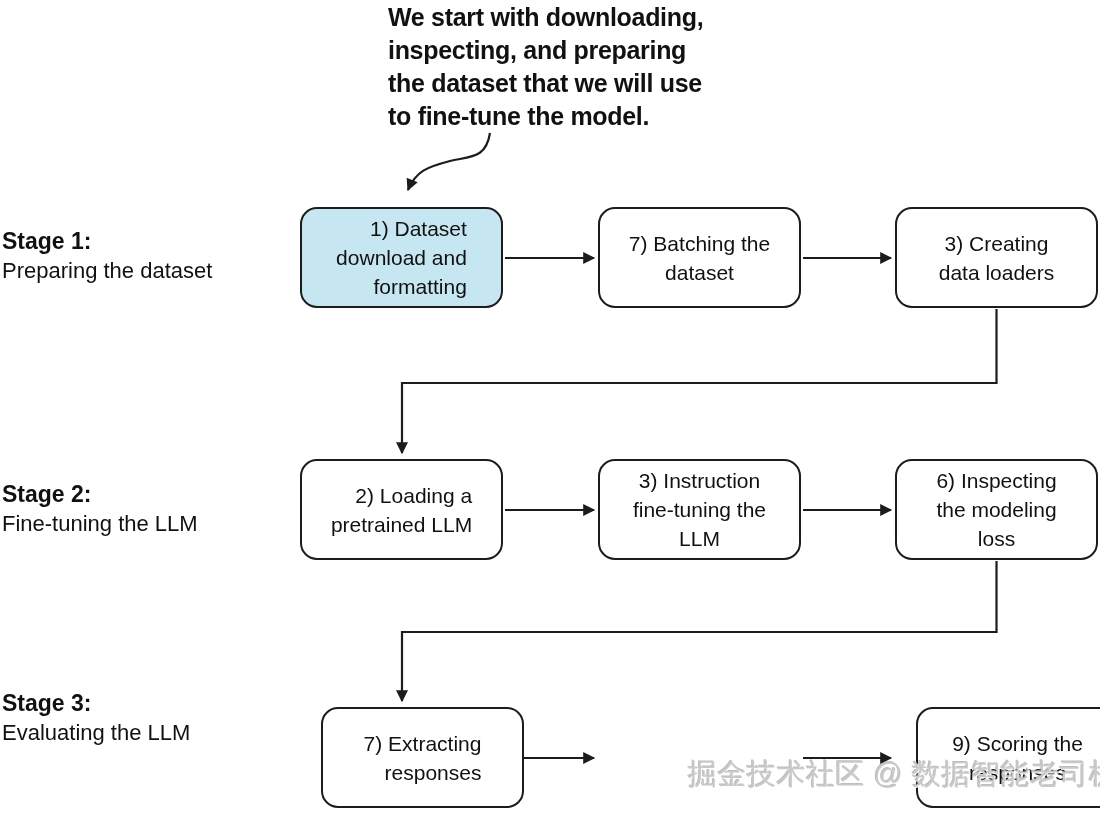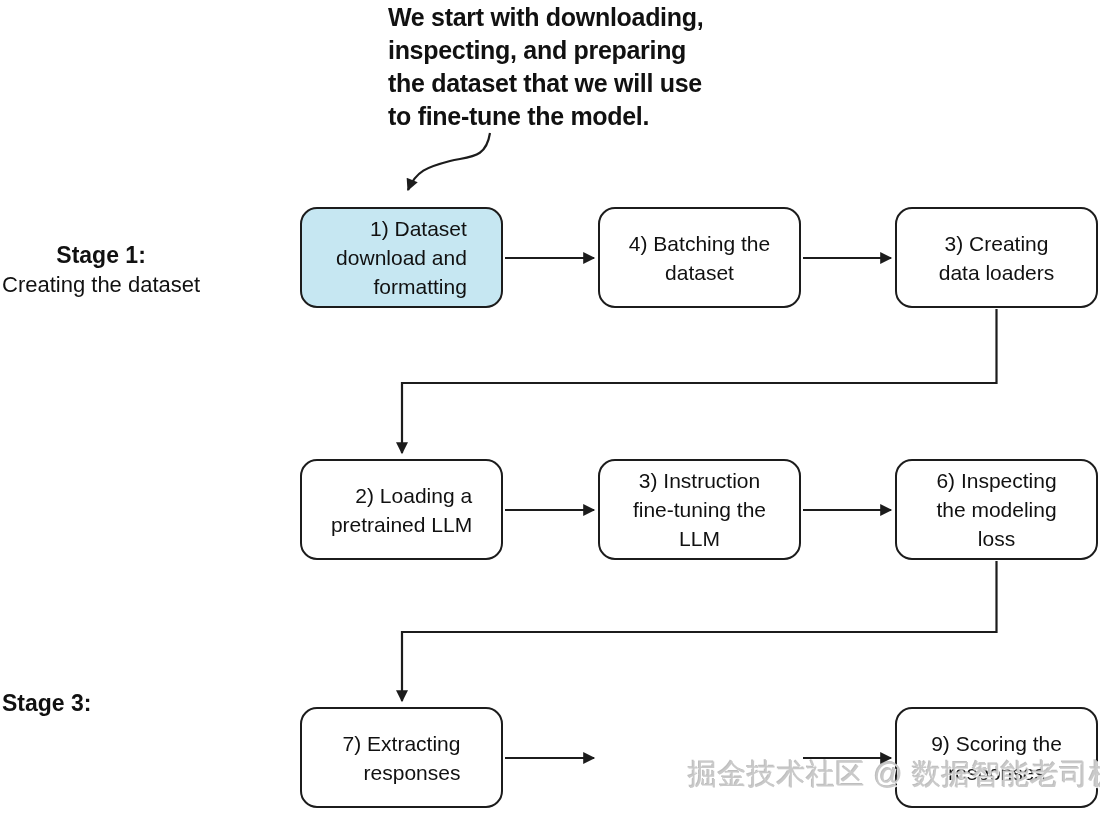--- a/index.html
+++ b/index.html
@@ -54,22 +54,22 @@
     border-radius:17px;
     display:flex;align-items:center;justify-content:center;
     text-align:center;
     font-size:21px;line-height:29px;
     white-space:pre-line;
     z-index:2;
   }
   .flow-box.highlight{background:var(--highlight-fill);}
   
   .col-1{left:300px;text-align:right;} .col-2{left:598px;} .col-3{left:895px;text-align:center;}
-  .row-1{top:207px;}  .row-2{top:459px;}  .row-3{top:707px;}
-  .stage-1{top:240px;text-align:center;} .stage-2{top:479px;} .stage-3{top:688px;}
+  .row-1{top:207px;}  .row-2{top:459px;}  .row-3{top:707px;margin-left:21px;}
+  .stage-1{top:226px;} .stage-2{top:479px;} .stage-3{top:688px;}
   .watermark{
     position:absolute;left:688px;top:757px;
     font-size:29px;line-height:34px;
     letter-spacing:0.5px;
     color:var(--watermark-color);
     text-shadow:1px 1px 0 rgba(255,255,255,0.9),-1px -1px 0 rgba(110,110,110,0.45);
     z-index:3;
     white-space:nowrap;
   }
 </style>
@@ -101,30 +101,35 @@
     <path class="wire" d="M 803 758 L 891 758" marker-end="url(#arrow)"></path>
   </svg>
 
   <div class="annotation">We start with downloading,
 inspecting, and preparing
 the dataset that we will use
 to fine-tune the model.</div>
 
   <div class="stage-label stage-1">
     <div class="stage-title">Stage 1:</div>
-    <div class="stage-subtitle">Creating the dataset</div>
+    <div class="stage-subtitle">Preparing the dataset</div>
+  </div>
+  <div class="stage-label stage-2">
+    <div class="stage-title">Stage 2:</div>
+    <div class="stage-subtitle">Fine-tuning the LLM</div>
   </div>
   <div class="stage-label stage-3">
     <div class="stage-title">Stage 3:</div>
+    <div class="stage-subtitle">Evaluating the LLM</div>
   </div>
 
   <div class="flow-box row-1 col-1 highlight">1) Dataset
 download and
 formatting</div>
-  <div class="flow-box row-1 col-2">4) Batching the
+  <div class="flow-box row-1 col-2">7) Batching the
 dataset</div>
   <div class="flow-box row-1 col-3">3) Creating
 data loaders</div>
 
   <div class="flow-box row-2 col-1">2) Loading a
 pretrained LLM</div>
   <div class="flow-box row-2 col-2">3) Instruction
 fine-tuning the
 LLM</div>
   <div class="flow-box row-2 col-3">6) Inspecting

